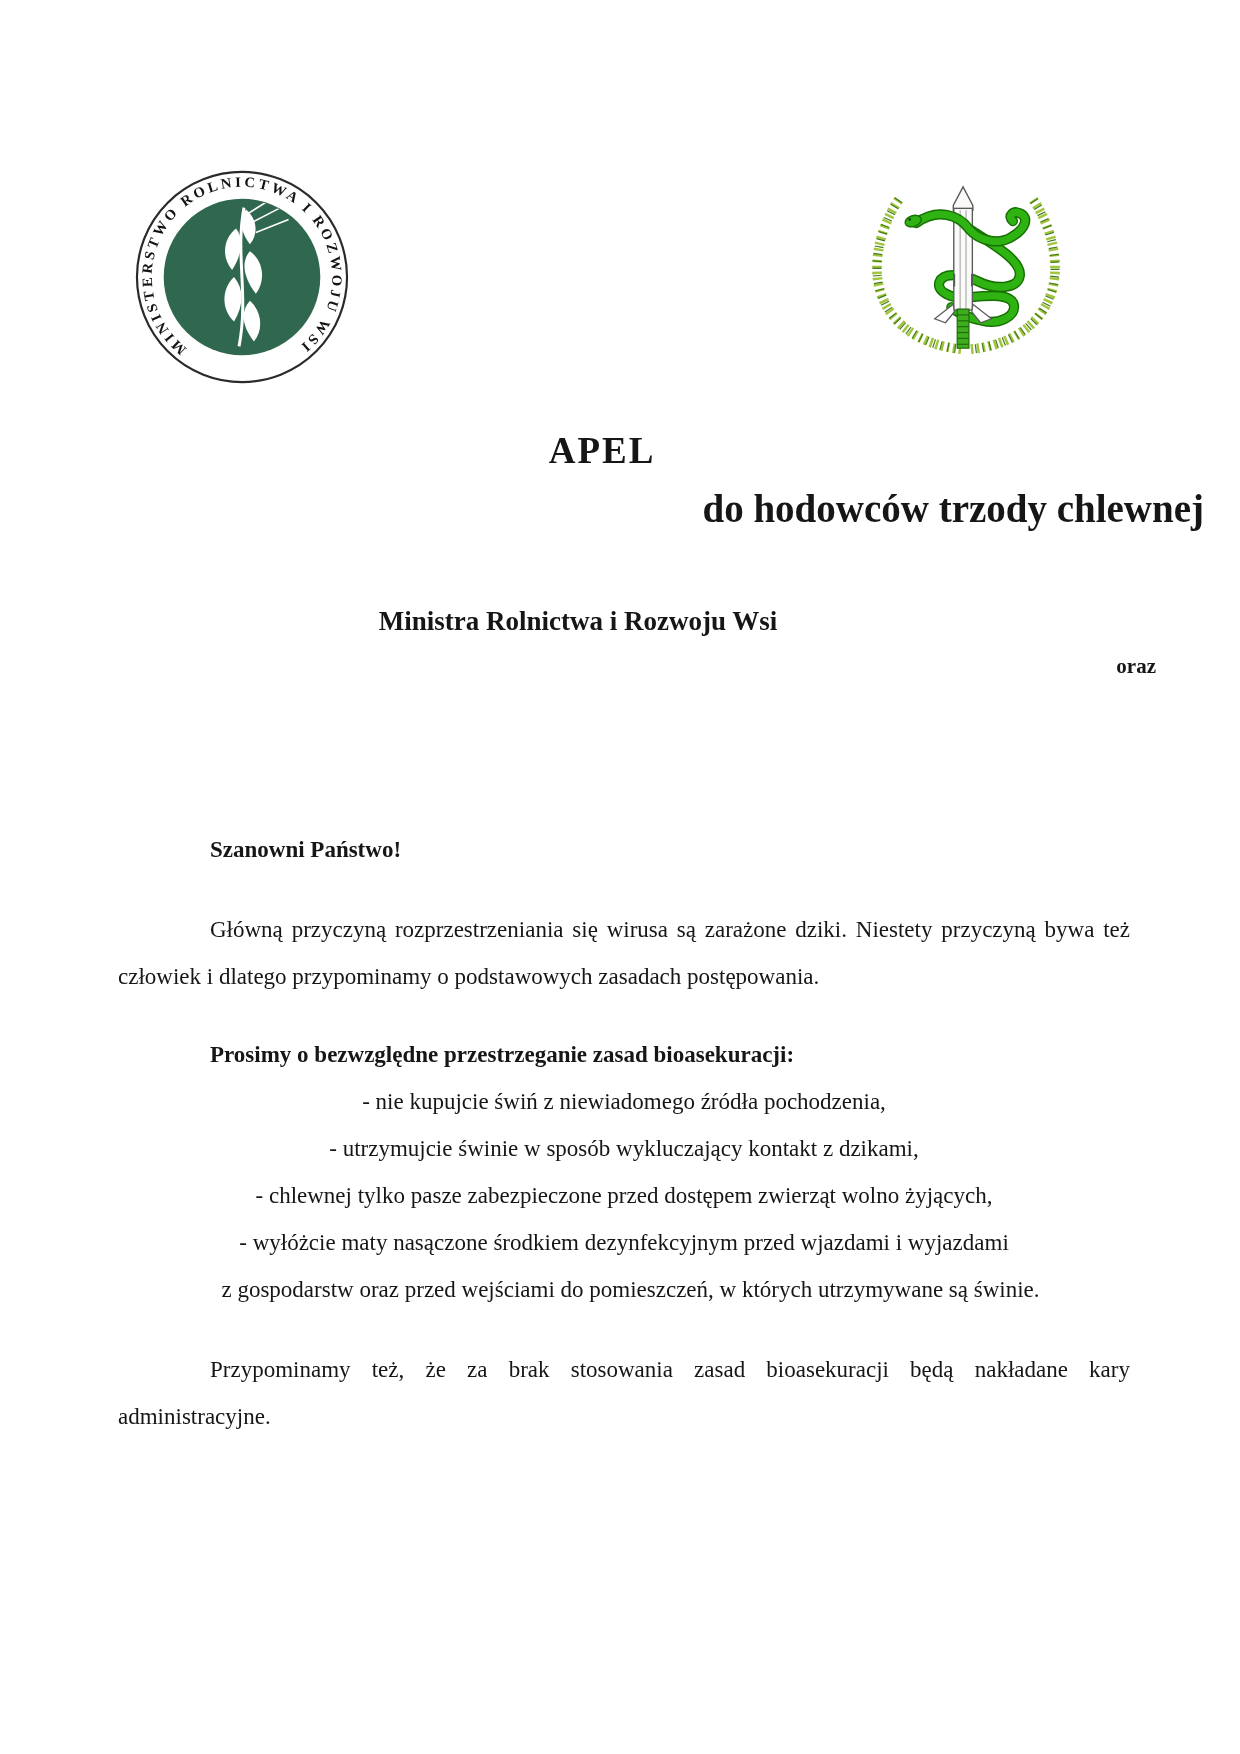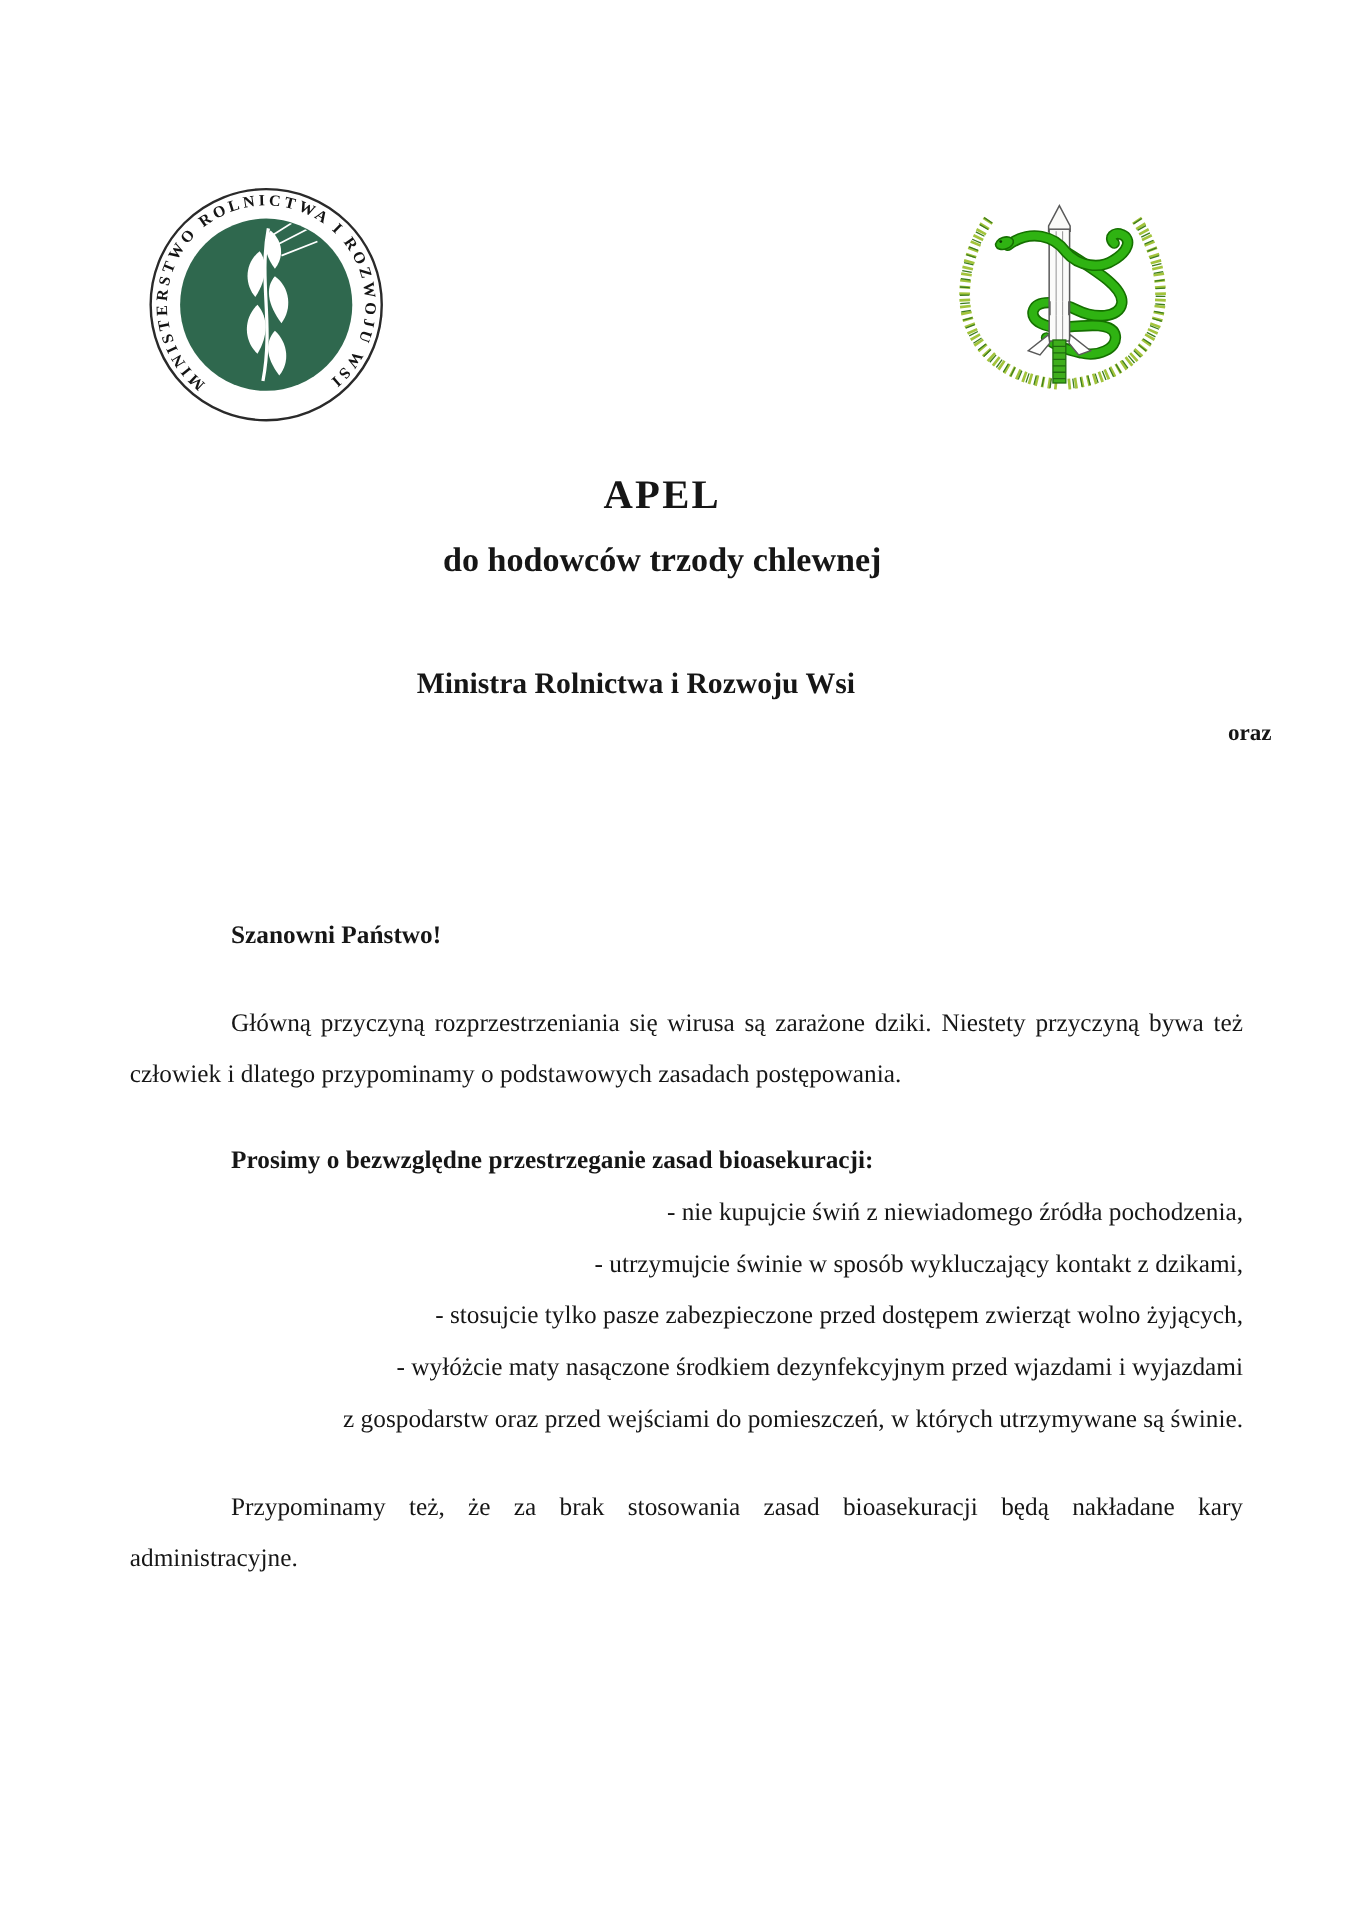--- a/index.html
+++ b/index.html
@@ -14,34 +14,34 @@
   }
   
   .seal{position:absolute;left:133px;top:168px;width:218px;height:218px;}
   .emblem{position:absolute;left:852px;top:180px;width:228px;height:176px;}
   
   .heading{
     position:absolute;top:432px;left:0;width:1204px;
     text-align:center;font-weight:bold;
   }
   .title{font-size:37px;letter-spacing:2px;line-height:37px;margin:0;}
-  .subtitle{font-size:31px;line-height:35px;margin:22px 0 0 0;}
+  .subtitle{font-size:39px;line-height:35px;margin:22px 0 0 0;text-align:right;}
   .authors{margin-top:80px;padding-right:48px;}
   .author{font-size:27px;line-height:31px;margin:0;}
   .conj{font-size:21px;line-height:24px;margin:17px 0 15px 0;text-align:right;}
   
   .letter{
     position:absolute;top:826px;left:118px;width:1012px;
     font-size:23px;line-height:47px;text-align:justify;
   }
   .para{margin:0 0 31px 0;text-indent:92px;}
   .salutation{font-weight:bold;margin-bottom:33px;}
   .b{font-weight:bold;}
   .rules-heading{margin-bottom:0;}
-  .rules{margin:0 0 33px 0;text-align:right;}
+  .rules{margin:0 0 33px 0;text-align:center;}
   .rule-line{text-indent:0;margin:0;}
   .rule-line.cont{padding-left:13px;}
   .last-para{margin-bottom:0;}
 </style>
 </head>
 <body>
 
 <div class="page">
 
   <svg class="seal" viewBox="0 0 220 220" aria-hidden="true">
@@ -124,20 +124,20 @@
     </div>
   </div>
 
   <div class="letter">
     <p class="para salutation">Szanowni Państwo!</p>
     <p class="para">Główną przyczyną rozprzestrzeniania się wirusa są zarażone dziki. Niestety przyczyną bywa też człowiek i dlatego przypominamy o podstawowych zasadach postępowania.</p>
     <p class="para b rules-heading">Prosimy o bezwzględne przestrzeganie zasad bioasekuracji:</p>
     <div class="rules">
       <p class="rule-line">- nie kupujcie świń z niewiadomego źródła pochodzenia,</p>
       <p class="rule-line">- utrzymujcie świnie w sposób wykluczający kontakt z dzikami,</p>
-      <p class="rule-line">- stosujcie tylko pasze zabezpieczone przed dostępem zwierząt wolno żyjących,</p>
+      <p class="rule-line">- chlewnej tylko pasze zabezpieczone przed dostępem zwierząt wolno żyjących,</p>
       <p class="rule-line">- wyłóżcie maty nasączone środkiem dezynfekcyjnym przed wjazdami i wyjazdami</p>
       <p class="rule-line cont">z gospodarstw oraz przed wejściami do pomieszczeń, w których utrzymywane są świnie.</p>
     </div>
     <p class="para last-para">Przypominamy też, że za brak stosowania zasad bioasekuracji będą nakładane kary administracyjne.</p>
   </div>
 
 </div>
 
 </body></html>

